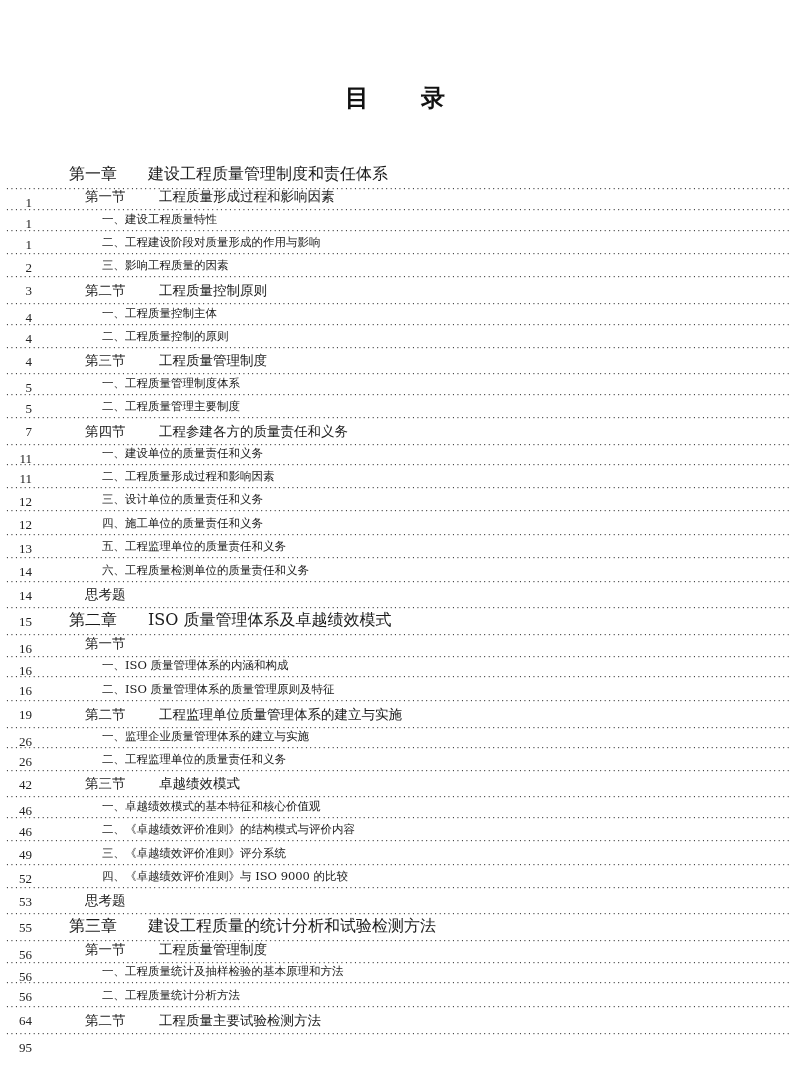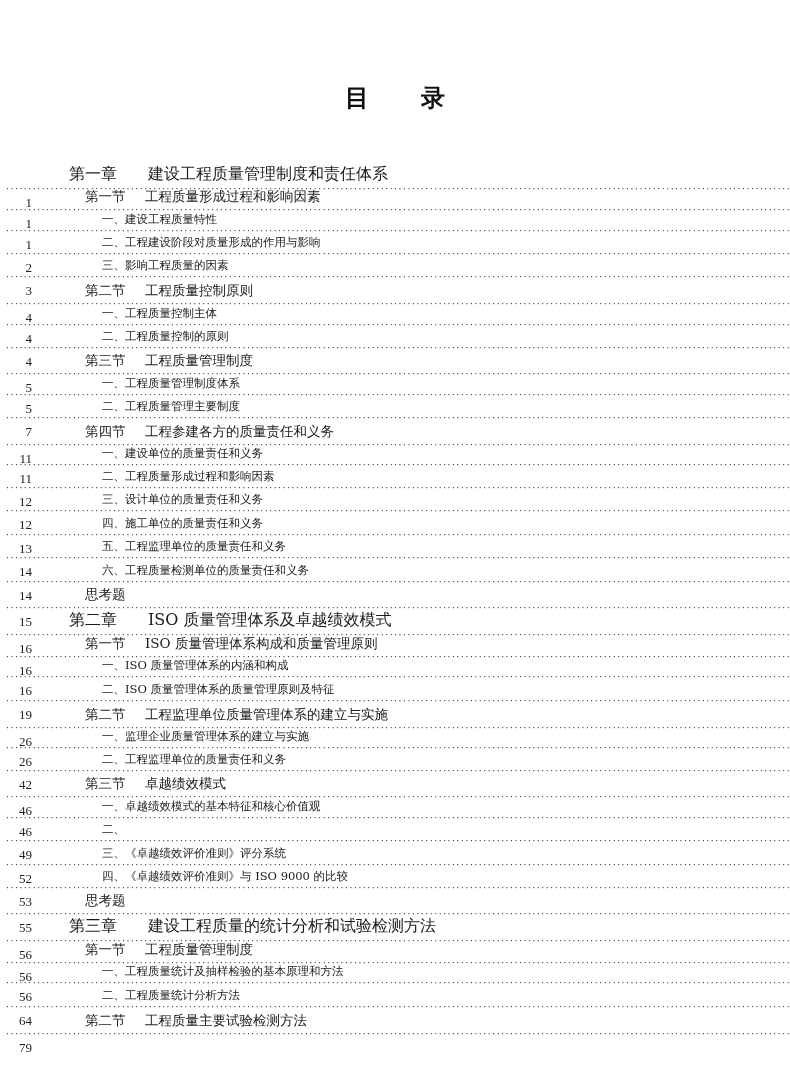--- a/index.html
+++ b/index.html
@@ -71,21 +71,21 @@
       font-family: "Liberation Serif", "DejaVu Serif", serif;
       font-size: 13px;
       color: #222;
       margin-right: 57px;
     }
     
     .lvl-chapter { font-size: 16px; }
     .lvl-chapter .toc-label { padding-left: 63px; }
     .lvl-chapter .toc-num { width: 79px; }
     .lvl-section { font-size: 13.5px; }
-    .lvl-section .toc-label { padding-left: 79px; }
+    .lvl-section .toc-label { padding-left: 79px; gap: 14px; }
     .lvl-section .toc-num { width: 60px; }
     .lvl-item { font-size: 11.5px; }
     .lvl-item .toc-label { padding-left: 96px; }
     .lvl-item .toc-num { width: auto; }
     .lvl-exercise { font-size: 13.5px; }
     .lvl-exercise .toc-label { padding-left: 79px; }
   </style>
 </head>
 <body>
 
@@ -250,21 +250,20 @@
     <span class="toc-label">
       <span class="toc-num">第二章</span>
       <span class="toc-text">ISO 质量管理体系及卓越绩效模式</span>
     </span>
     <span class="leader"></span>
     <span class="page-no">16</span>
   </div>
     <div class="toc-row lvl-section" style="top: 635px;">
     <span class="toc-label">
       <span class="toc-num">第一节</span>
-      <span class="toc-text">ISO 质量管理体系构成和质量管理原则</span>
     </span>
     <span class="leader"></span>
     <span class="page-no">16</span>
   </div>
     <div class="toc-row lvl-item" style="top: 658px;">
     <span class="toc-label">
       <span class="toc-num">一、</span>
       <span class="toc-text">ISO 质量管理体系的内涵和构成</span>
     </span>
     <span class="leader"></span>
@@ -314,20 +313,21 @@
     <span class="toc-label">
       <span class="toc-num">一、</span>
       <span class="toc-text">卓越绩效模式的基本特征和核心价值观</span>
     </span>
     <span class="leader"></span>
     <span class="page-no">46</span>
   </div>
     <div class="toc-row lvl-item" style="top: 822px;">
     <span class="toc-label">
       <span class="toc-num">二、</span>
+      <span class="toc-text">《卓越绩效评价准则》的结构模式与评价内容</span>
     </span>
     <span class="leader"></span>
     <span class="page-no">49</span>
   </div>
     <div class="toc-row lvl-item" style="top: 846px;">
     <span class="toc-label">
       <span class="toc-num">三、</span>
       <span class="toc-text">《卓越绩效评价准则》评分系统</span>
     </span>
     <span class="leader"></span>
@@ -380,15 +380,15 @@
     </span>
     <span class="leader"></span>
     <span class="page-no">64</span>
   </div>
     <div class="toc-row lvl-section" style="top: 1012px;">
     <span class="toc-label">
       <span class="toc-num">第二节</span>
       <span class="toc-text">工程质量主要试验检测方法</span>
     </span>
     <span class="leader"></span>
-    <span class="page-no">79</span>
+    <span class="page-no">95</span>
   </div>
   </div>
 
 </body></html>

